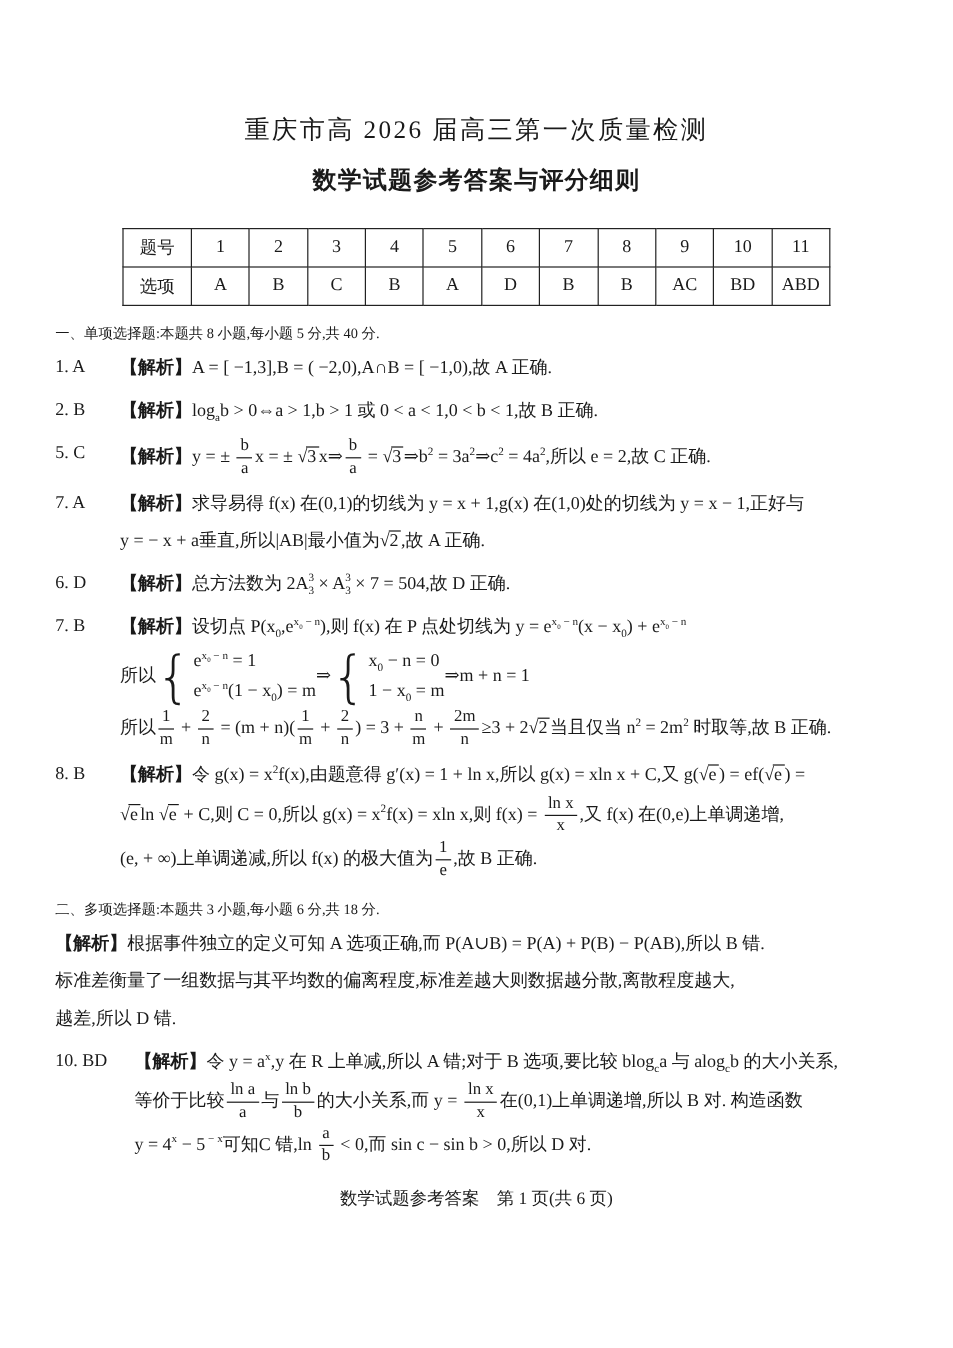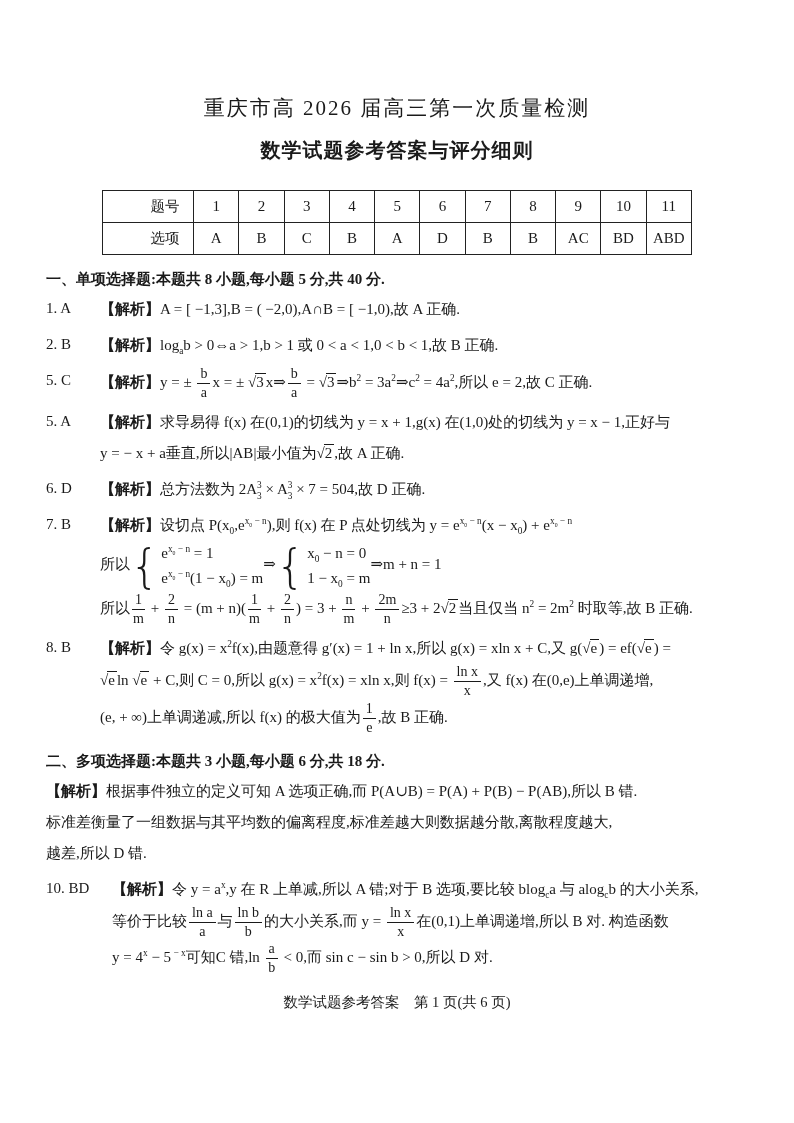--- a/index.html
+++ b/index.html
@@ -6,22 +6,22 @@
   body{
     width:794px;height:1123px;overflow:hidden;
     font-family:"Liberation Serif","DejaVu Serif",serif;
     color:#1a1a1a;
   }
   .page{box-sizing:border-box;width:794px;height:1123px;padding:94px 46px 0 46px;position:relative;}
   .title{text-align:center;font-size:21px;letter-spacing:2px;}
   .subtitle{text-align:center;font-size:20px;font-weight:bold;margin-top:15px;letter-spacing:1px;}
   table.answers{border-collapse:collapse;margin:26px auto 0 auto;width:590px;table-layout:fixed;}
   table.answers td{border:1.5px solid #222;text-align:center;height:31px;font-size:15px;padding:0;}
-  table.answers td.lbl{width:56px;font-size:14.5px;padding-left:34px;}
-  .sec-heading{font-weight:bold;font-size:15px;margin:15px 0 4px 0;}
+  table.answers td.lbl{width:56px;font-size:14.5px;}
+  .sec-heading{font-weight:normal;font-size:12px;margin:15px 0 4px 0;}
   .item{display:flex;margin:4px 0;font-size:15px;}
   .item-num{flex:0 0 54px;line-height:30px;}
   .sec2 .item-num{flex:0 0 66px;}
   .item-body{flex:1;}
   .math-line{line-height:30px;margin:1px 0;}
   .tag{font-weight:bold;}
   sup,sub{font-size:62%;line-height:0;}
   .frac{display:inline-block;text-align:center;vertical-align:middle;padding:0 2px;font-size:14px;line-height:1.15;}
   .frac .fnum{display:block;border-bottom:1px solid #1a1a1a;padding:0 3px 1px 3px;}
   .frac .fden{display:block;padding-top:1px;}
@@ -90,21 +90,21 @@
             <div class="math-line"><span class="tag">【解析】</span>log<sub>a</sub>b &gt; 0⇔a &gt; 1,b &gt; 1 或 0 &lt; a &lt; 1,0 &lt; b &lt; 1,故 B 正确.</div>
           </div>
         </div>
         <div class="item">
           <span class="item-num">5. C</span>
           <div class="item-body">
             <div class="math-line"><span class="tag">【解析】</span>y = ± <span class="frac"><span class="fnum">b</span><span class="fden">a</span></span>x = ± <span class="sqrt"><span class="rsign">√</span><span class="rad">3</span></span>x⇒<span class="frac"><span class="fnum">b</span><span class="fden">a</span></span> = <span class="sqrt"><span class="rsign">√</span><span class="rad">3</span></span>⇒b<sup>2</sup> = 3a<sup>2</sup>⇒c<sup>2</sup> = 4a<sup>2</sup>,所以 e = 2,故 C 正确.</div>
           </div>
         </div>
         <div class="item">
-          <span class="item-num">5. A</span>
+          <span class="item-num">7. A</span>
           <div class="item-body">
             <div class="math-line"><span class="tag">【解析】</span>求导易得 f(x) 在(0,1)的切线为 y = x + 1,g(x) 在(1,0)处的切线为 y = x − 1,正好与</div>
             <div class="math-line">y = − x + a垂直,所以|AB|最小值为<span class="sqrt"><span class="rsign">√</span><span class="rad">2</span></span>,故 A 正确.</div>
           </div>
         </div>
         <div class="item">
           <span class="item-num">6. D</span>
           <div class="item-body">
             <div class="math-line"><span class="tag">【解析】</span>总方法数为 2A<span class="supsub">
                 <span class="ss-top">3</span>

